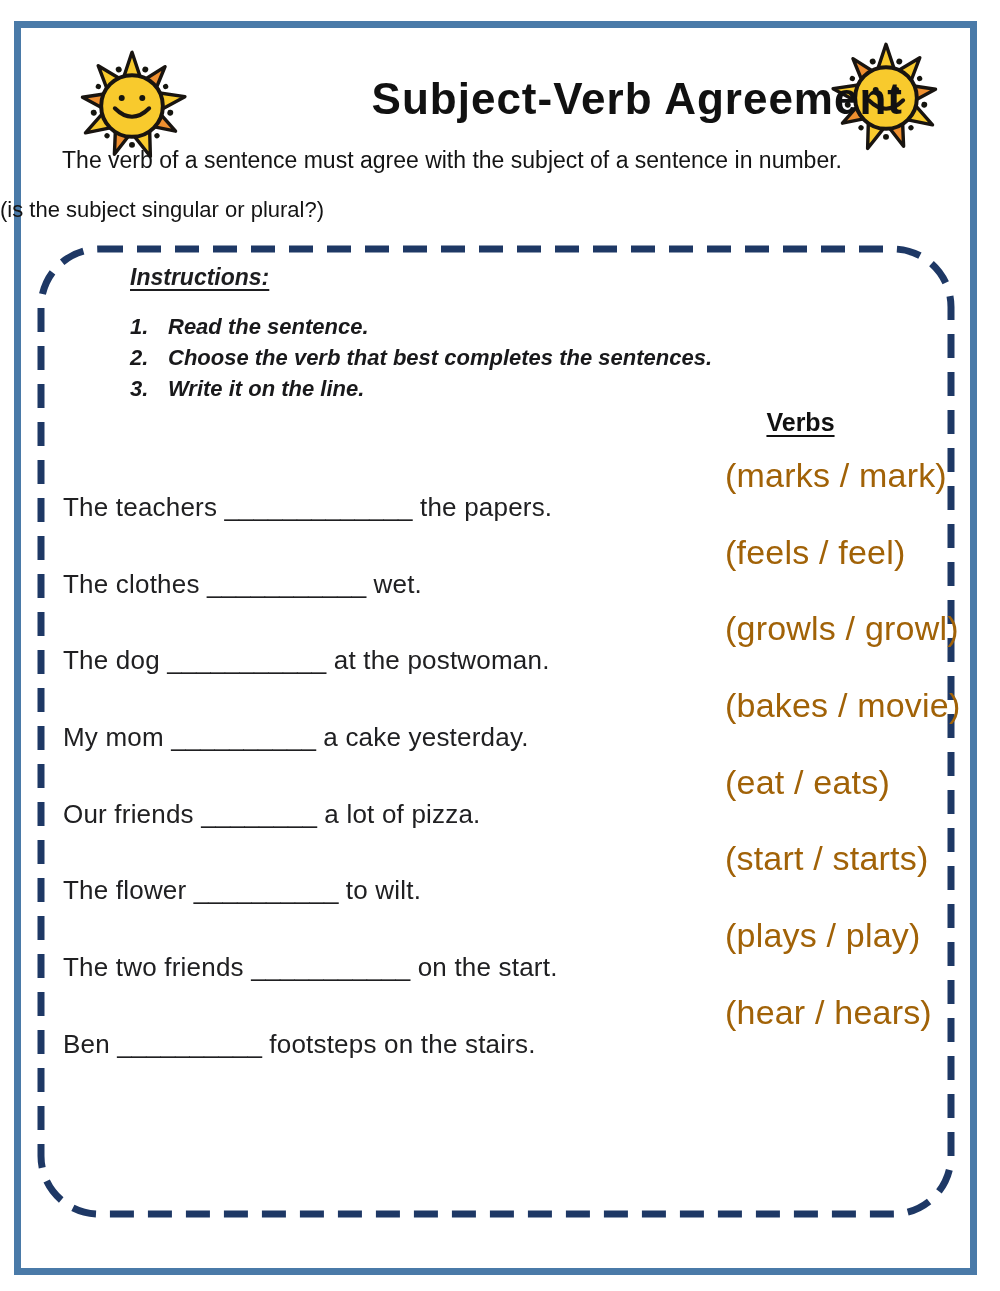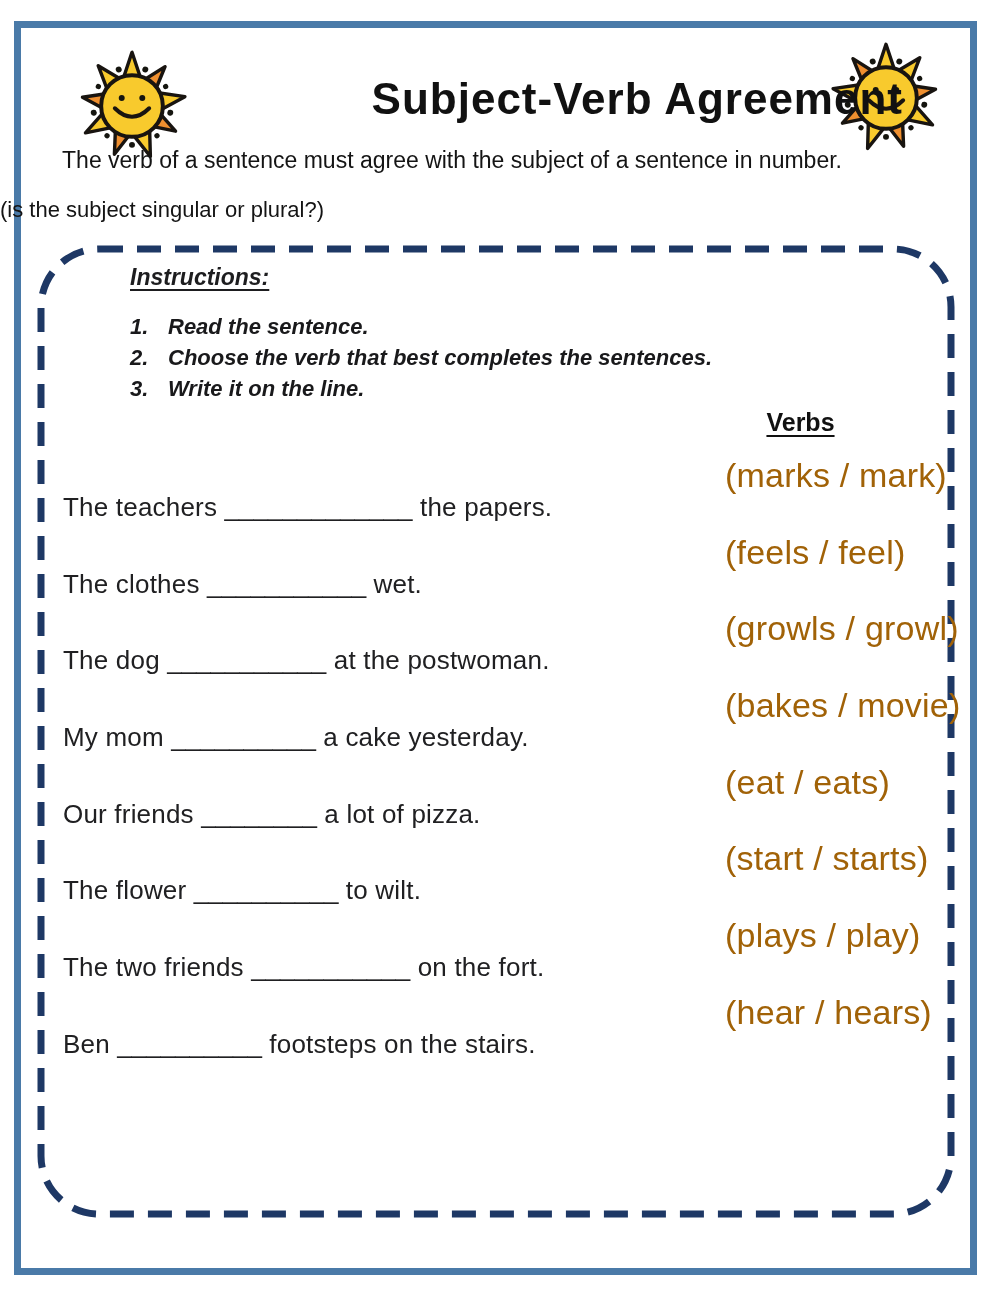--- a/index.html
+++ b/index.html
@@ -242,21 +242,21 @@
     <span class="verb-options">(eat / eats)</span>
   </div>
 
   <div class="exercise-row">
     <span class="sentence"><span>The flower </span><span class="answer-blank">__________</span><span> to wilt.</span></span>
     <span class="verb-options">(start / starts)</span>
   </div>
 
 
   <div class="exercise-row">
-    <span class="sentence"><span>The two friends </span><span class="answer-blank">___________</span><span> on the fort.</span></span>
+    <span class="sentence"><span>The two friends </span><span class="answer-blank">___________</span><span> on the start.</span></span>
     <span class="verb-options">(plays / play)</span>
   </div>
 
   <div class="exercise-row">
     <span class="sentence"><span>Ben </span><span class="answer-blank">__________</span><span> footsteps on the stairs.</span></span>
     <span class="verb-options">(hear / hears)</span>
   </div>
 
 
 </div>

